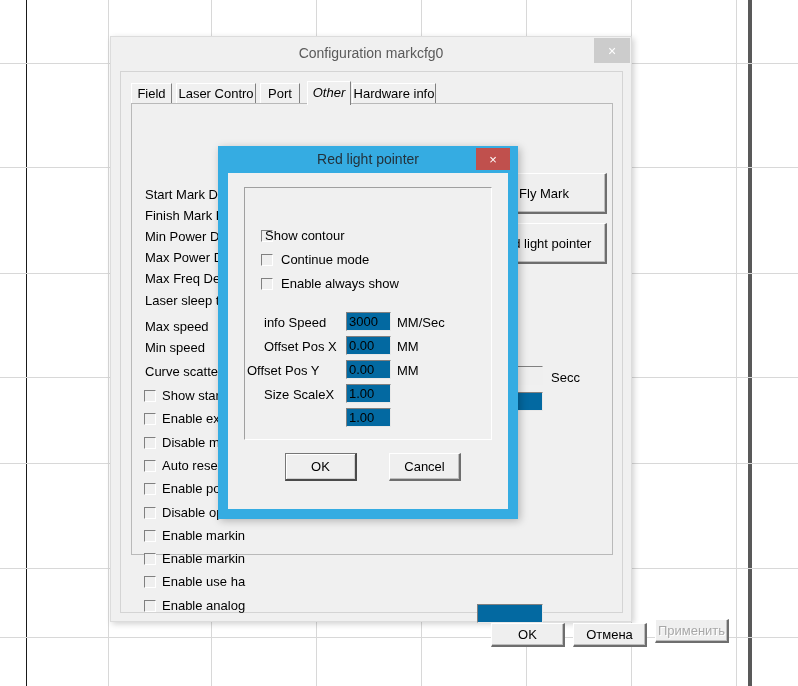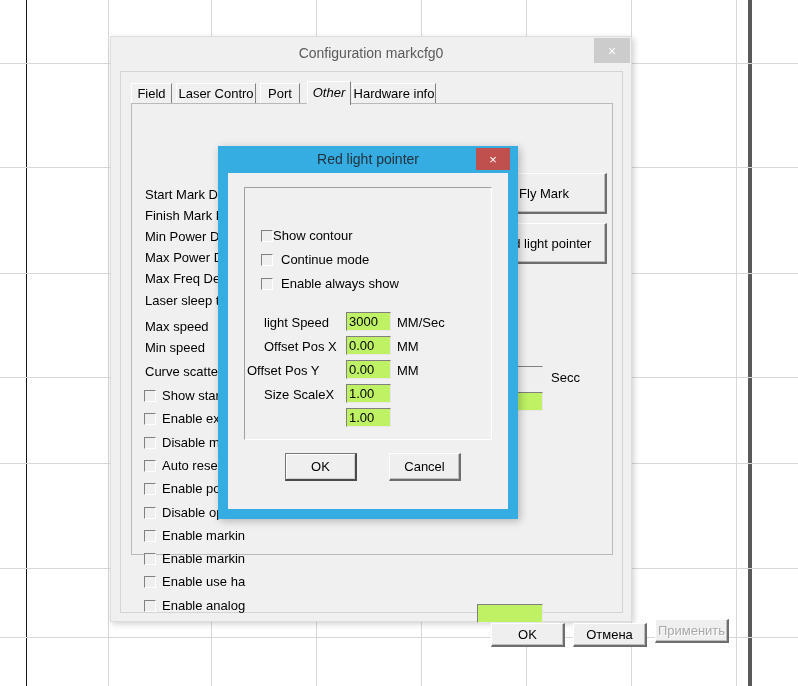--- a/index.html
+++ b/index.html
@@ -49,21 +49,21 @@
   .win-btn.disabled { color: #a8a8a8; text-shadow: 1px 1px 0 #ffffff; }
   .win-btn.default {
     border-top: 1px solid #767676;
     border-left: 1px solid #767676;
     border-right: 2px solid #4a4a4a;
     border-bottom: 2px solid #4a4a4a;
     box-shadow: inset 1px 1px 0 #ffffff, inset -1px -1px 0 #cfcfcf;
   }
 
   .win-input {
-    background: #bef264;
+    background: #0369a1;
     border-top: 1px solid #808080;
     border-left: 1px solid #808080;
     border-right: 1px solid #e8e8e8;
     border-bottom: 1px solid #e8e8e8;
     box-sizing: border-box;
     font-family: "Liberation Sans", sans-serif;
     font-size: 13px;
     color: #000;
     padding: 1px 2px;
     line-height: 16px;
@@ -338,28 +338,28 @@
   </div>
 
   <div id="rlp">
     <div id="rlp-title">Red light pointer</div>
     <div id="rlp-close">×</div>
 
     <div id="rlp-body">
       <div id="rlp-group">
         <div id="rlp-checks">
             <div class="win-chk" style="left: 16px; top: 42px;"></div>
-            <div class="lbl" style="left: 28px; top: 40px;">Show contour</div>
+            <div class="lbl" style="left: 20px; top: 40px;">Show contour</div>
             <div class="win-chk" style="left: 16px; top: 66px;"></div>
             <div class="lbl" style="left: 36px; top: 64px;">Continue mode</div>
             <div class="win-chk" style="left: 16px; top: 90px;"></div>
             <div class="lbl" style="left: 36px; top: 88px;">Enable always show</div>
           </div>
         <div id="rlp-fields">
-            <div class="lbl" style="left: 19px; top: 127px;">light Speed</div>
+            <div class="lbl" style="left: 19px; top: 127px;">info Speed</div>
             <div class="win-input" style="position: absolute; left: 101px; top: 124px; width: 45px; height: 19px;">3000</div>
             <div class="lbl" style="left: 152px; top: 127px;">MM/Sec</div>
             <div class="lbl" style="left: 19px; top: 151px;">Offset Pos X</div>
             <div class="win-input" style="position: absolute; left: 101px; top: 148px; width: 45px; height: 19px;">0.00</div>
             <div class="lbl" style="left: 152px; top: 151px;">MM</div>
             <div class="lbl" style="left: 2px; top: 175px;">Offset Pos Y</div>
             <div class="win-input" style="position: absolute; left: 101px; top: 172px; width: 45px; height: 19px;">0.00</div>
             <div class="lbl" style="left: 152px; top: 175px;">MM</div>
             <div class="lbl" style="left: 19px; top: 199px;">Size ScaleX</div>
             <div class="win-input" style="position: absolute; left: 101px; top: 196px; width: 45px; height: 19px;">1.00</div>

